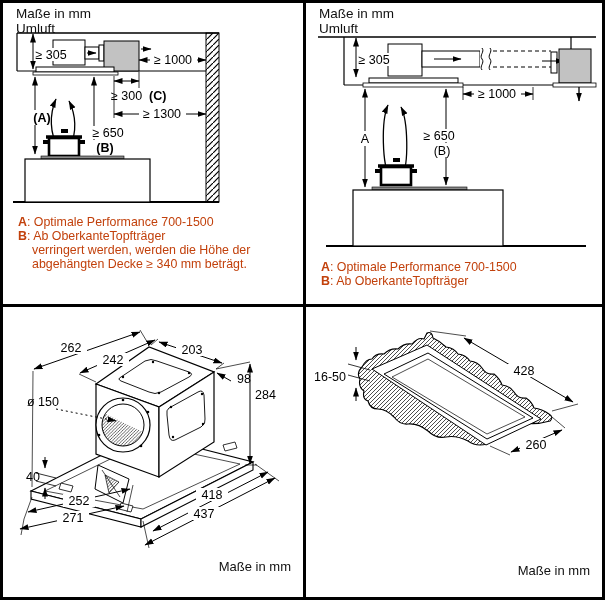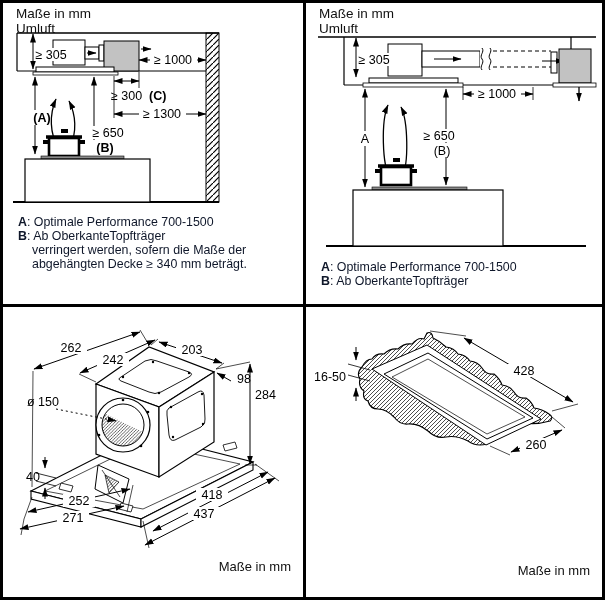--- a/index.html
+++ b/index.html
@@ -2,21 +2,21 @@
 <html><head>
 <meta charset="utf-8">
 <style>
   html,body{margin:0;padding:0;background:#888;}
   .sheet{position:relative;width:605px;height:600px;background:#000;border:3px solid #000;box-sizing:border-box;
          font-family:"Liberation Sans",sans-serif;}
   .grid{display:grid;width:599px;height:594px;grid-template-columns:300px 296px;grid-template-rows:301px 290px;gap:3px;background:#000;}
   .panel{position:relative;background:#fff;overflow:hidden;}
   .panel svg{position:absolute;left:0;top:0;}
   .hdr{position:absolute;left:13px;top:3px;font-size:13.5px;line-height:15px;color:#111;}
-  .notes{position:absolute;left:15px;font-size:12.4px;line-height:14px;color:#0f172a;}
+  .notes{position:absolute;left:15px;font-size:12.4px;line-height:14px;color:#c2410c;}
   .nl{white-space:pre;}
   .nl b{font-weight:bold;}
   .nl.ind{padding-left:14px;}
   .units{position:absolute;right:12px;font-size:13px;color:#111;}
   svg text{font-family:"Liberation Sans",sans-serif;font-size:12.5px;fill:#000;}
   svg text.b{font-weight:bold;}
   .ln{stroke:#000;fill:none;}
   .bg{fill:#fff;}
 </style>
 </head>
@@ -99,21 +99,21 @@
     </svg>
 
     <div class="hdr">
       <div>Maße in mm</div>
       <div>Umluft</div>
     </div>
 
     <div class="notes" style="top:212px;">
       <div class="nl"><b>A</b><span>: Optimale Performance 700-1500</span></div>
       <div class="nl"><b>B</b><span>: Ab OberkanteTopfträger</span></div>
-      <div class="nl ind"><b></b><span>verringert werden, sofern die Maße der</span></div>
+      <div class="nl ind"><b></b><span>verringert werden, werden die Höhe der</span></div>
       <div class="nl ind"><b></b><span>abgehängten Decke ≥ 340 mm beträgt.</span></div>
     </div>
   </div>
 
   <div class="panel">
     <svg width="296" height="301" viewBox="0 0 296 301">
       <defs>
         <marker id="a2" markerWidth="10" markerHeight="8" refX="8.5" refY="3" orient="auto-start-reverse" markerUnits="userSpaceOnUse">
           <path d="M0,0 L9,3 L0,6 Z" fill="#000"></path>
         </marker>

